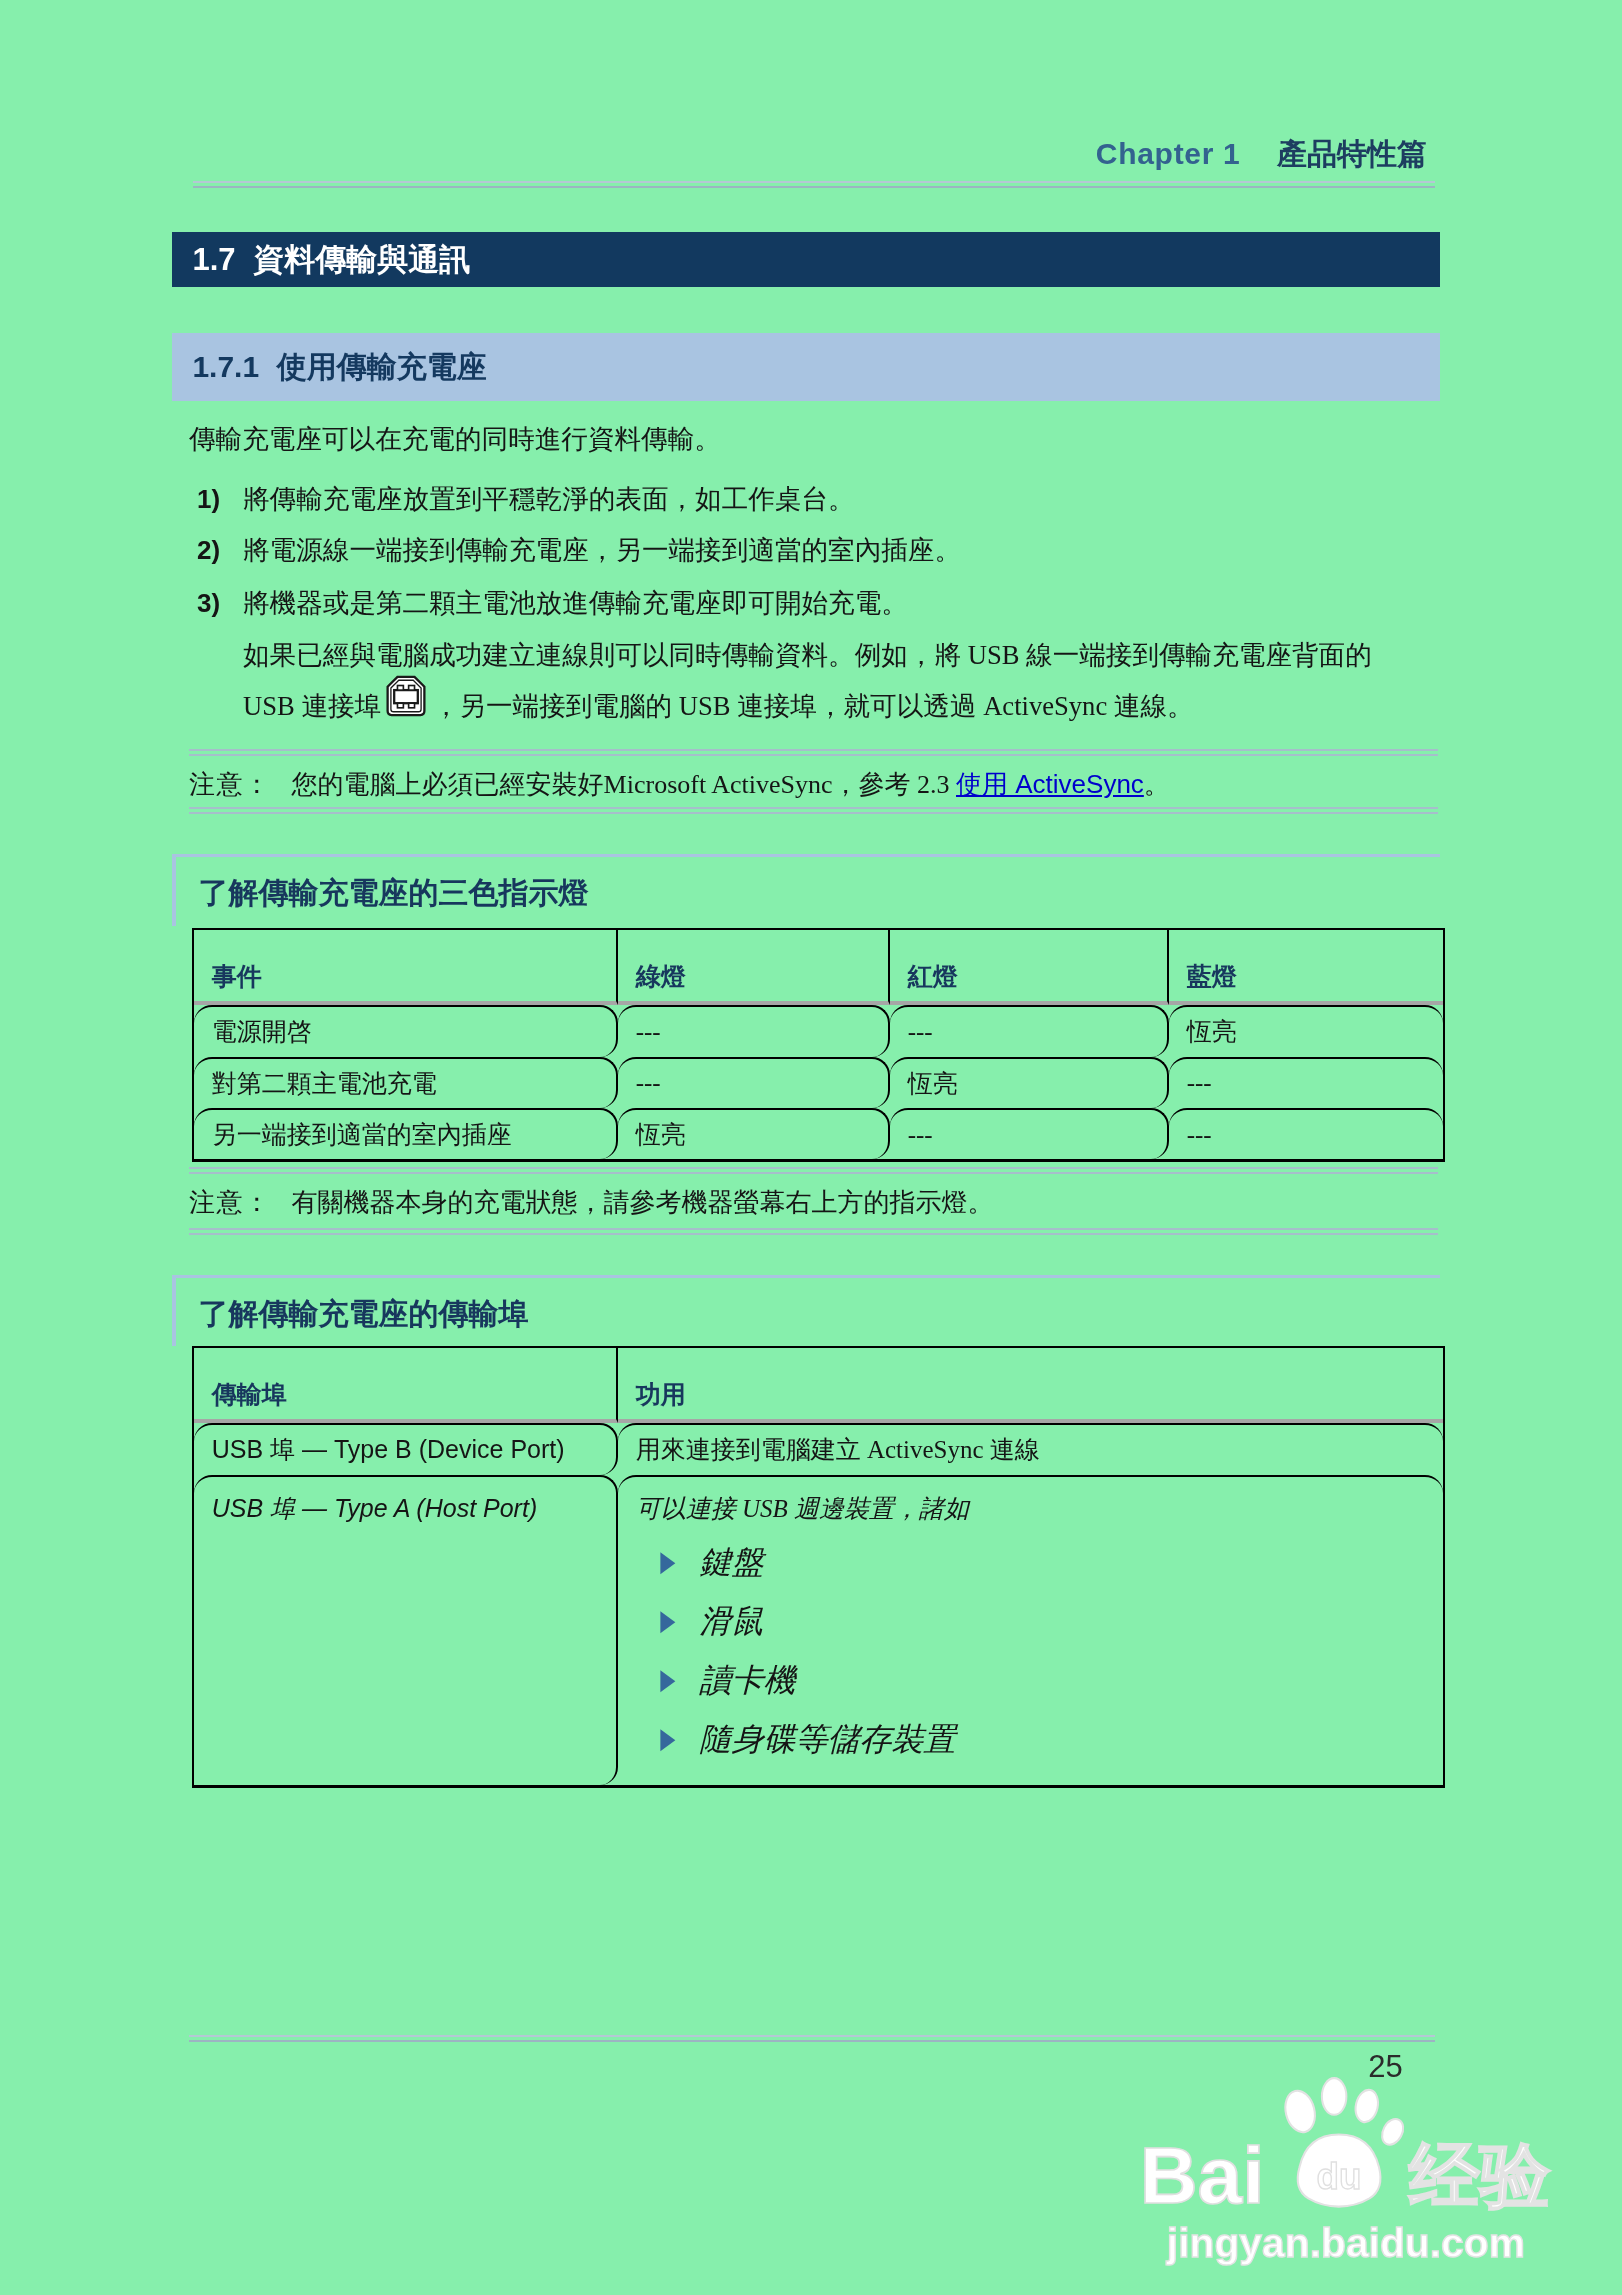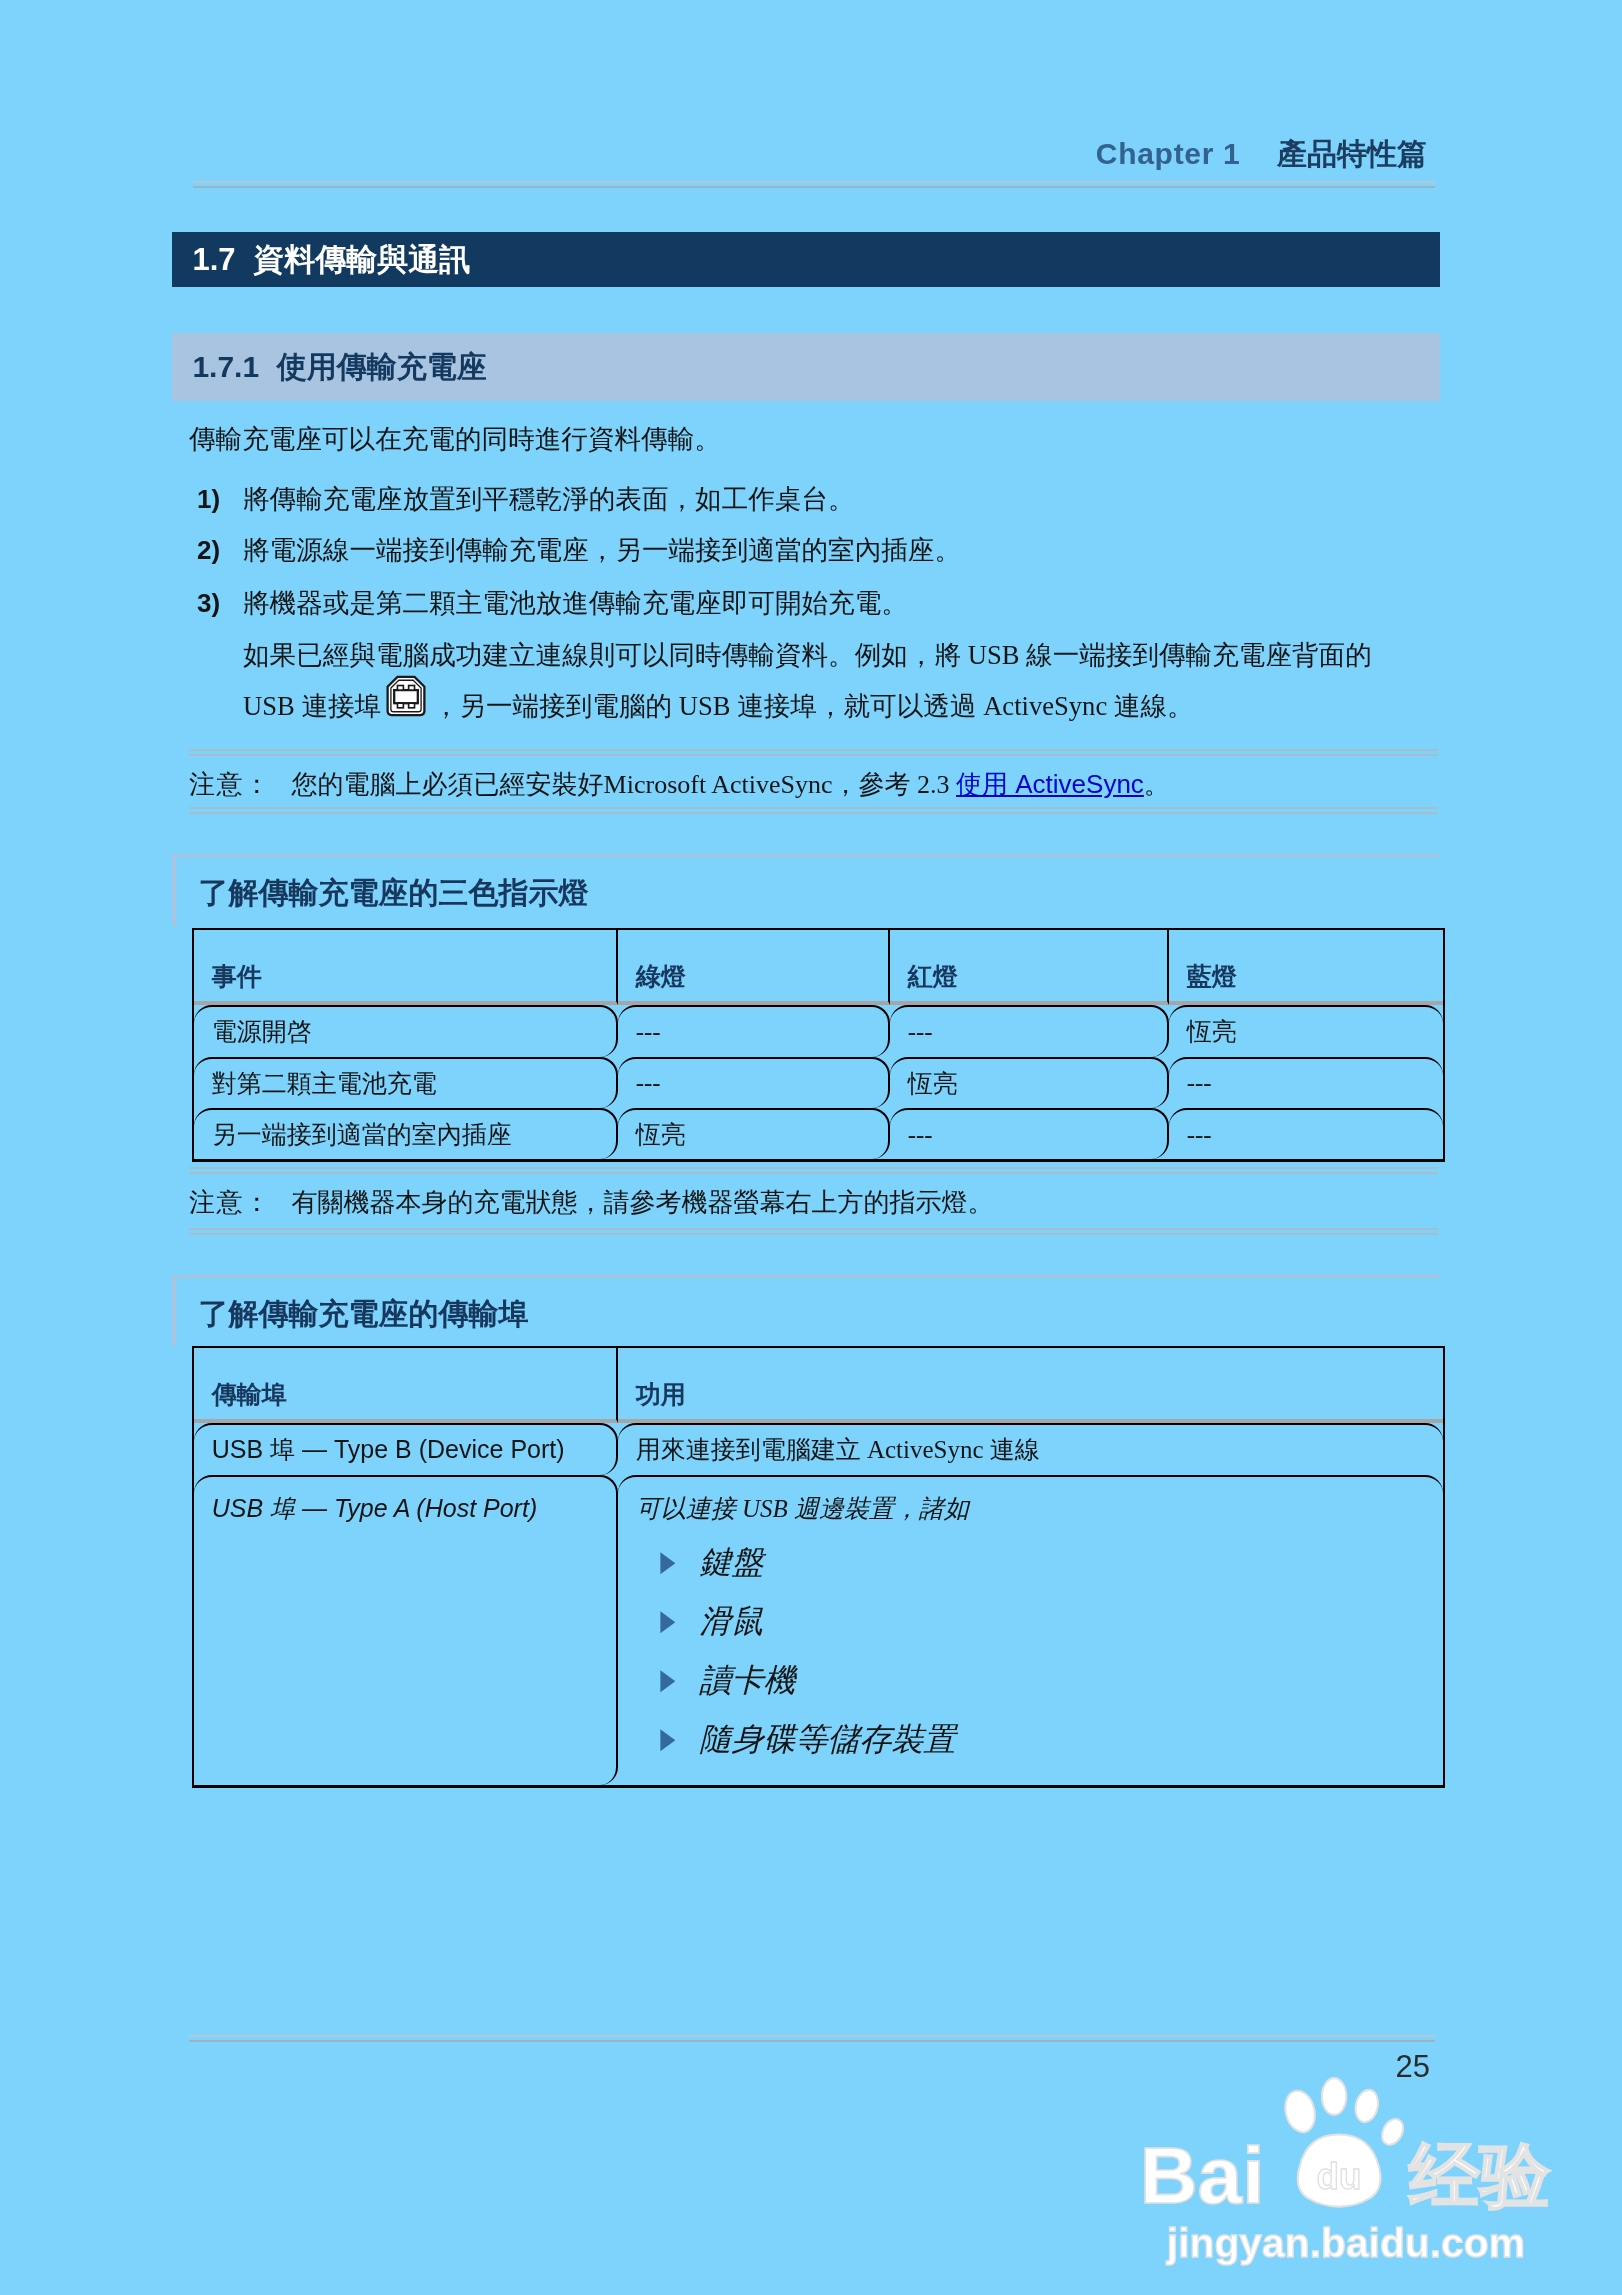--- a/index.html
+++ b/index.html
@@ -1,17 +1,17 @@
 <!DOCTYPE html>
 <html style="font-size:11px"><head>
 <meta charset="utf-8">
 <style>
   html,body{margin:0;padding:0;background:#ffffff;}
   .page{
-    position:relative;width:1623px;height:2295px;background:#7dd3fc;overflow:hidden;
+    position:relative;width:1623px;height:2295px;background:#86efac;overflow:hidden;
     font-family:"Liberation Serif","DejaVu Serif",serif;color:#151515;
   }
 
   
   .chapter-header{position:absolute;top:134px;left:193px;width:1234px;text-align:right;font-size:30px;white-space:nowrap;}
   .chapter-header .chap{font-family:"Liberation Sans","DejaVu Sans",sans-serif;font-weight:700;color:#33628f;letter-spacing:0.7px;}
   .chapter-header .book{font-weight:700;color:#1d3d60;margin-left:29px;}
 
   
   .rule-double{position:absolute;height:2.7px;border-top:2px solid #b4c8d4;border-bottom:2.7px solid #9cb4c2;}
@@ -54,21 +54,21 @@
   .dtable td{border-top:2.7px solid #000;padding:8.2px 0 8.2px 17.7px;font-size:25px;vertical-align:middle;white-space:nowrap;border-radius:18px;}
   .dtable th:not(:last-child),.dtable td:not(:last-child){border-right:2px solid #000;}
   .t1{top:928px;width:1249px;}
   .t2{top:1346px;width:1249px;}
   .cell-top{vertical-align:top !important;padding-top:15px !important;font-style:italic;}
   .bullets{margin:16.4px 0 4.1px 23px;padding:0;list-style:none;}
   .bullets li{display:flex;align-items:center;margin-bottom:15px;font-size:32px;white-space:normal;}
   .bullets .arr{margin-right:23px;flex:0 0 auto;display:inline-flex;}
 
   
-  .page-number{position:absolute;top:2049px;left:1341px;width:89px;text-align:right;
+  .page-number{position:absolute;top:2049px;left:1341px;width:89px;text-align:center;
     font-family:"Liberation Sans","DejaVu Sans",sans-serif;font-size:31px;color:#2b2b2b;z-index:3;}
   .watermark{position:absolute;left:1131px;top:2072px;z-index:1;}
 </style>
 </head>
 <body>
 
 <div class="page">
 
   <div class="chapter-header">
     <span class="chap">Chapter 1</span>

